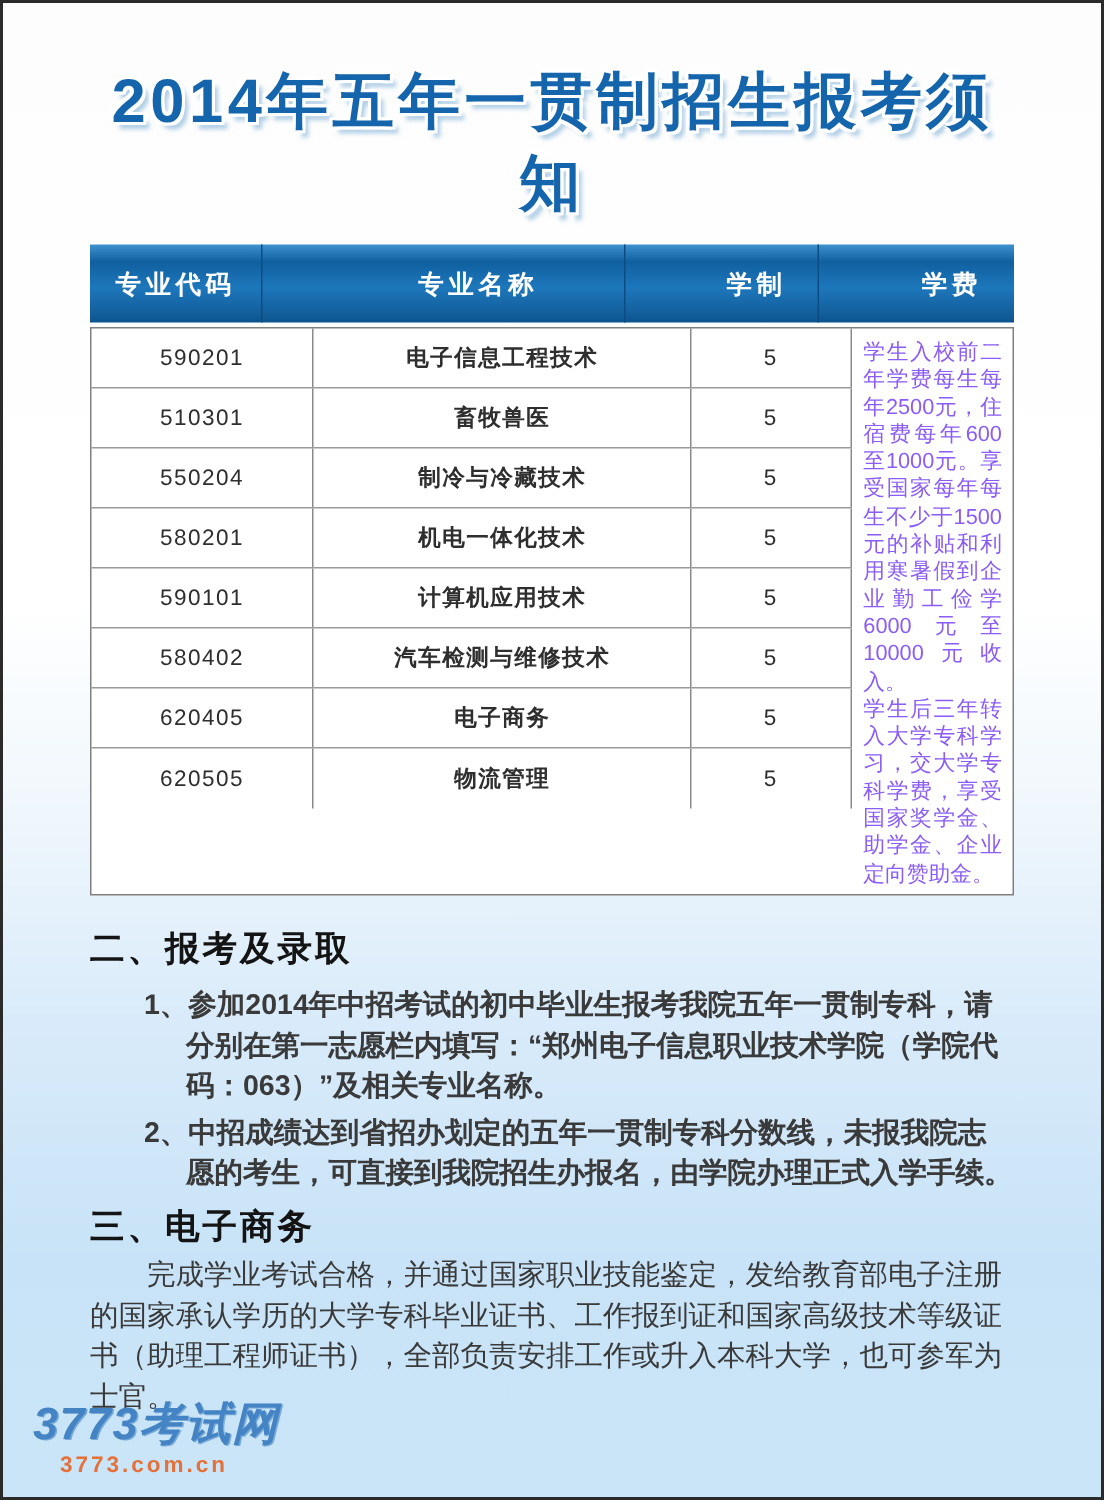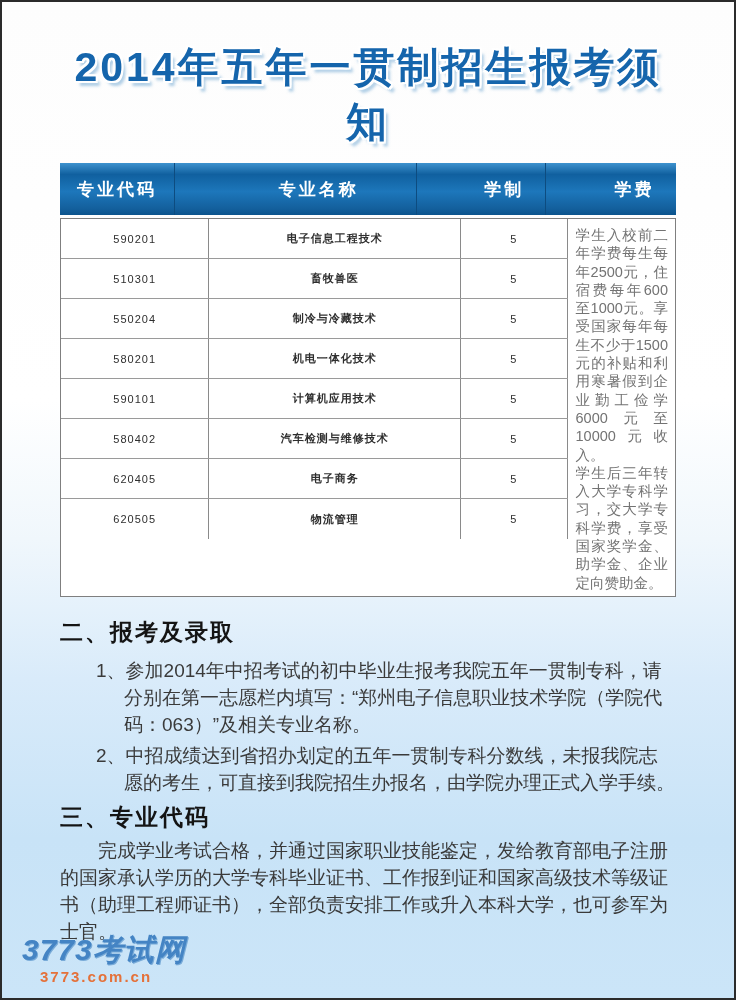--- a/index.html
+++ b/index.html
@@ -49,35 +49,35 @@
 
   .tbl-body {
     display:flex; margin-top:3px; background:#ffffff;
     border:1px solid #7f7f7f;
   }
   .tbl-left { width:82.5%; }
   .t-row { display:flex; height:40px; border-bottom:1px solid #9a9a9a; }
   .t-row.last { border-bottom:none; }
   .t-row .cell {
     display:flex; align-items:center; justify-content:center;
-    font-size:11px; color:#2e2e2e; letter-spacing:1px;
+    font-size:15px; color:#2e2e2e; letter-spacing:1px;
     border-right:1px solid #8a8a8a; height:100%;
   }
   .cell-code { width:29.3%; }
   .cell-name { width:49.7%; font-weight:600; letter-spacing:2px; }
   .cell-dur  { flex:1; }
   .tuition-cell {
     width:17.5%; padding:7px 7px 4px 8px;
-    font-size:14.5px; line-height:18.3px; color:#737373;
+    font-size:14.5px; line-height:18.3px; color:#8b5cf6;
     text-align:justify;
   }
   .tuition-cell p { margin:0; }
 
   
-  .items { margin-top:9px; }
+  .items { margin-top:9px;font-weight:bold; }
   .item {
     padding-left:64px; text-indent:-28px;
     font-size:19px; line-height:27px; color:#3a3a3a;
     margin-bottom:4px;
   }
   .grad-para {
     margin-top:4px; text-indent:38px;
     font-size:19px; line-height:27px; color:#3a3a3a;
   }
 
@@ -159,21 +159,21 @@
       </div>
     </div>
 
     <div class="sec-heading h2">二、报考及录取</div>
 
     <div class="items">
       <div class="item"><span>1、</span><span>参加2014年中招考试的初中毕业生报考我院五年一贯制专科，请分别在第一志愿栏内填写：“郑州电子信息职业技术学院（学院代码：063）”及相关专业名称。</span></div>
       <div class="item"><span>2、</span><span>中招成绩达到省招办划定的五年一贯制专科分数线，未报我院志愿的考生，可直接到我院招生办报名，由学院办理正式入学手续。</span></div>
     </div>
 
-    <div class="sec-heading h3">三、专业代码</div>
+    <div class="sec-heading h3">三、电子商务</div>
 
     <div class="grad-para">完成学业考试合格，并通过国家职业技能鉴定，发给教育部电子注册的国家承认学历的大学专科毕业证书、工作报到证和国家高级技术等级证书（助理工程师证书），全部负责安排工作或升入本科大学，也可参军为士官。</div>
 
   </div>
 
   <div class="watermark">
     <div class="wm-name">3773考试网</div>
     <div class="wm-url">3773.com.cn</div>
   </div>
 </div>

